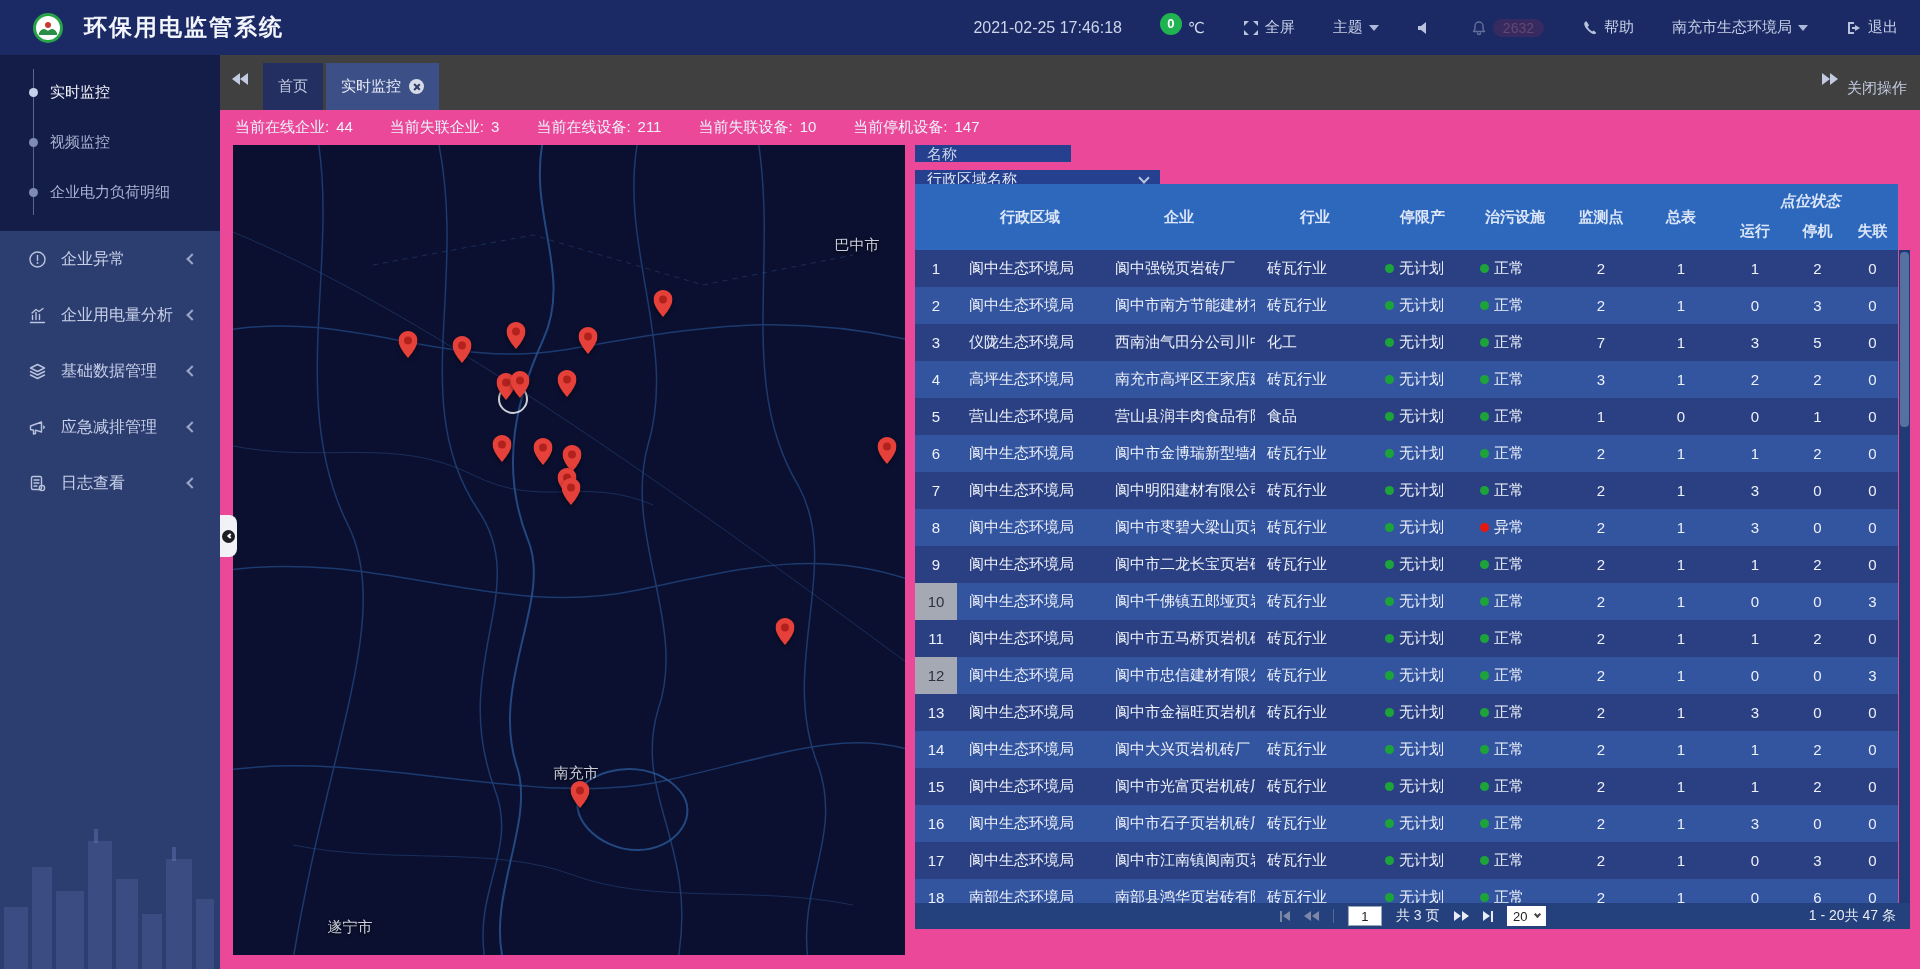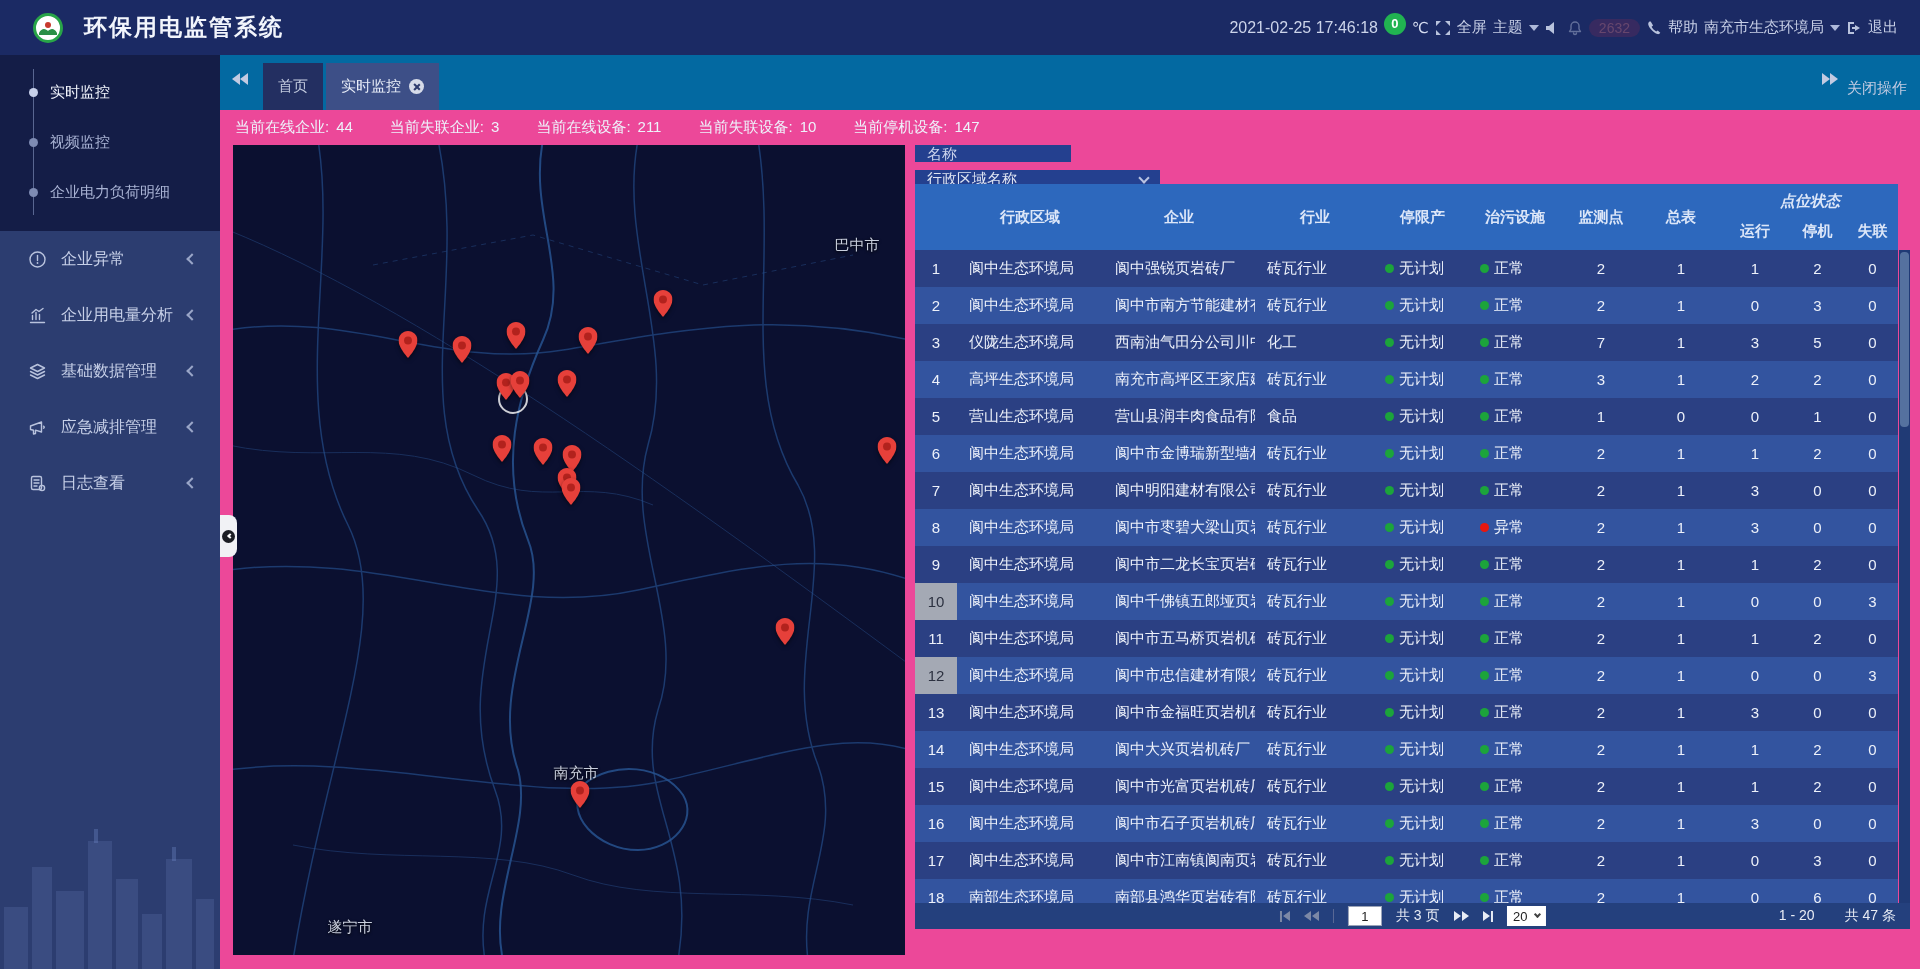--- a/index.html
+++ b/index.html
@@ -3,21 +3,21 @@
 <meta charset="utf-8">
 <style>
   * { margin:0; padding:0; box-sizing:border-box; }
   html,body { width:1920px; height:969px; overflow:hidden; }
   body { font-family:"Liberation Sans","DejaVu Sans",sans-serif; background:#2b4999; position:relative; font-size:15px; }
 
   
   .app-header { position:absolute; left:0; top:0; width:1920px; height:55px; background:#1b2a64; display:flex; align-items:center; z-index:30; }
   .logo { width:30px; height:30px; border-radius:50%; background:#fff; border:3px solid #28a448; margin-left:33px; display:flex; align-items:center; justify-content:center; flex:0 0 auto; }
   .app-title { color:#f2f5fc; font-size:23px; font-weight:bold; margin-left:21px; letter-spacing:2px; }
-  .hdr-right { margin-left:auto; display:flex; align-items:center; color:#c7cfe6; gap:6px; padding-right:22px; }
+  .hdr-right { margin-left:auto; display:flex; align-items:center; color:#c7cfe6; gap:38px; padding-right:22px; }
   .hdr-item { display:flex; align-items:center; gap:6px; white-space:nowrap; }
   .hdr-datetime { font-size:16px; color:#ccd4ea; }
   .temp-circle { width:22px; height:22px; border-radius:50%; background:#21b351; color:#fff; font-size:13px; font-weight:bold; display:flex; align-items:center; justify-content:center; margin-top:-8px; }
   .temp-unit { font-size:15px; color:#d5dcf0; }
   .hdr-icon { width:16px; height:16px; display:inline-block; }
   .hdr-icon svg { display:block; width:100%; height:100%; }
   .notif-badge { background:rgba(165,45,80,.5); color:#d4707c; border-radius:10px; padding:1px 10px; font-size:14px; opacity:.9; }
   .bell-dim { opacity:.45; }
   .tri-down { width:0; height:0; border-left:5px solid transparent; border-right:5px solid transparent; border-top:6px solid #aeb9da; }
 
@@ -39,21 +39,21 @@
   .chev.down { transform:rotate(45deg); margin-top:-4px; }
   .chev.left { transform:rotate(135deg); }
   .skyline { position:absolute; left:0; bottom:0; width:220px; height:150px; opacity:.8; }
 
   
   .collapse-handle { position:absolute; left:220px; top:515px; width:17px; height:42px; background:#f1f2f5; border-radius:0 8px 8px 0; z-index:25; display:flex; align-items:center; justify-content:center; cursor:pointer; }
   .collapse-handle .knob { width:13px; height:13px; border-radius:50%; background:#1c1e24; display:flex; align-items:center; justify-content:center; }
   .collapse-handle .knob .chev { width:4px; height:4px; border-color:#fff; transform:rotate(135deg); margin-left:2px; }
 
   
-  .tabbar { position:absolute; left:220px; top:55px; width:1700px; height:55px; background:#0369a1; z-index:10; }
+  .tabbar { position:absolute; left:220px; top:55px; width:1700px; height:55px; background:#404040; z-index:10; }
   .tab-scroll-left { position:absolute; left:12px; top:18px; display:flex; color:#c3cbe2; cursor:pointer; }
   .tab-scroll-right { position:absolute; right:82px; top:18px; display:flex; color:#c3cbe2; cursor:pointer; }
   .tabs { position:absolute; left:40px; top:8px; height:47px; display:flex; }
   .tab { height:47px; display:flex; align-items:center; padding:0 15px; color:#c2cade; background:#232f61; margin-left:3px; cursor:pointer; font-size:15px; gap:8px; }
   .tab.active { background:#3d4f87; color:#e8edf8; }
   .tab-close { width:15px; height:15px; border-radius:50%; background:#d6dbe9; position:relative; cursor:pointer; }
   .tab-close::before,.tab-close::after { content:""; position:absolute; left:7px; top:3.5px; width:1.6px; height:8px; background:#2e3b6d; }
   .tab-close::before { transform:rotate(45deg); }
   .tab-close::after { transform:rotate(-45deg); }
   .close-ops { position:absolute; right:13px; top:24px; color:#c3cbe2; font-size:15px; cursor:pointer; }
@@ -112,21 +112,21 @@
   .pg-center { position:absolute; left:50%; transform:translateX(-50%); display:flex; align-items:center; gap:14px; }
   .pg-btn { display:flex; align-items:center; gap:1px; cursor:pointer; color:#e8ecf5; }
   .pg-btn.disabled { color:#7c88a6; }
   .pg-bar { width:2.5px; height:11px; background:currentColor; }
   .pg-btn .tri-l,.pg-btn .tri-r { border-top-width:5px; border-bottom-width:5px; }
   .pg-btn .tri-l { border-right-width:7px; } .pg-btn .tri-r { border-left-width:7px; }
   .pg-divider { width:1px; height:14px; background:#5a6a96; }
   .pg-input { width:34px; height:20px; background:#fff; border:1px solid #9aa3b8; color:#222; text-align:center; font-size:13px; font-family:inherit; }
   .pg-size { background:#fff; color:#222; height:20px; display:flex; align-items:center; gap:7px; padding:0 6px; cursor:pointer; font-size:13px; }
   .pg-size .chev { width:5px; height:5px; border-color:#444; }
-  .pg-range { position:absolute; right:14px; display:flex; gap:30px; }
+  .pg-range { position:absolute; right:14px; display:flex; gap:0; }
 
   .icon-stroke { stroke:#b9c3dd; fill:none; stroke-width:1.4; stroke-linecap:round; stroke-linejoin:round; }
   .icon-fill { fill:#b9c3dd; }
 </style>
 </head>
 <body>
 
 <div class="app-header">
   <div class="logo">
     <svg width="22" height="22" viewBox="0 0 22 22">

